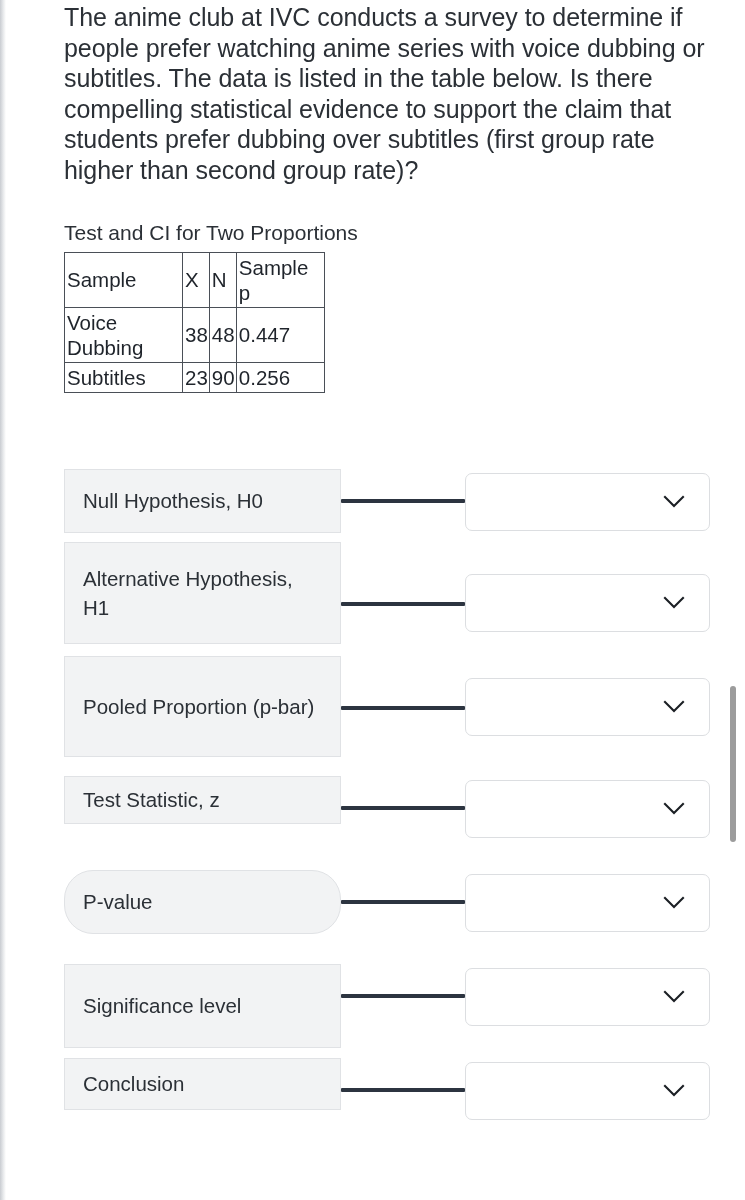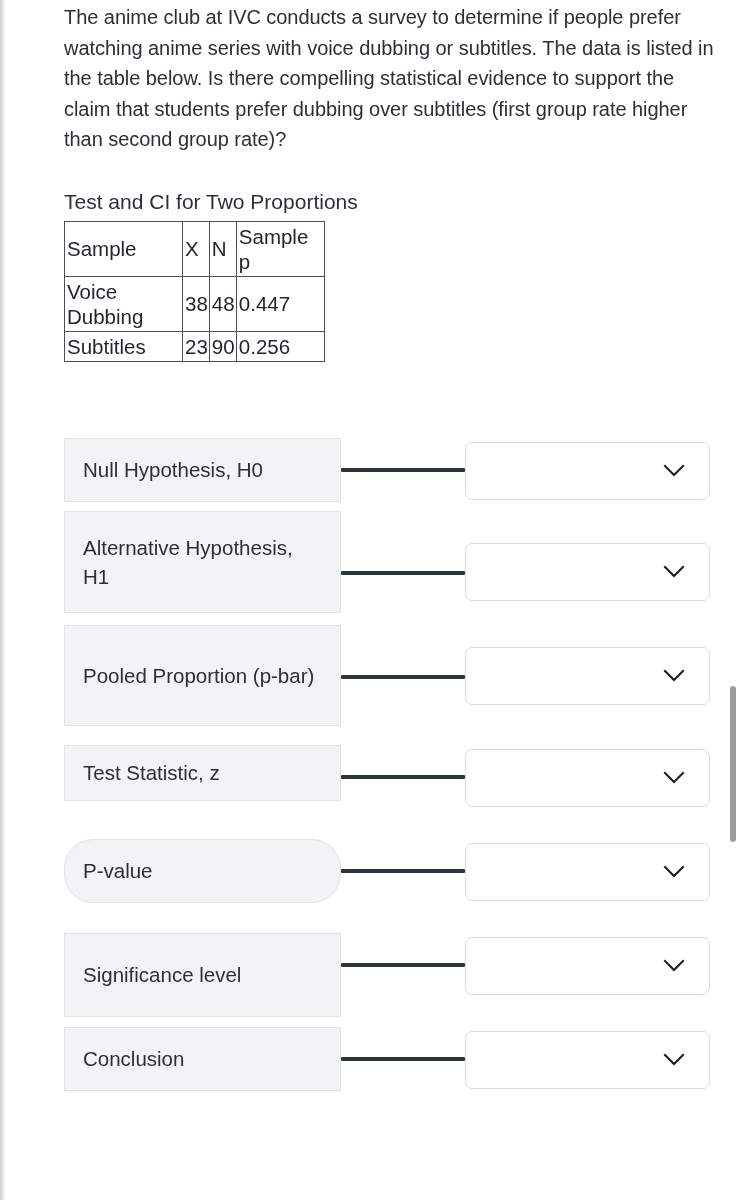--- a/index.html
+++ b/index.html
@@ -29,21 +29,21 @@
     height: 1200px;
     padding-left: 64px;
     padding-right: 10px;
   }
 
   
   .question {
     width: 655px;
     margin: 0;
     padding-top: 2px;
-    font-size: 20px;
+    font-size: 25px;
     line-height: 30.6px;
     color: #2b3036;
     letter-spacing: -0.05px;
   }
 
   
   .out-heading {
     margin-top: 34px;
     font-size: 21px;
     line-height: 26px;
@@ -211,21 +211,21 @@
       <div class="dropdown" style="top:209px; left:401px; height:58px;">
         <span class="chevron">
           <svg viewBox="0 0 22 13" width="22" height="13" aria-hidden="true">
             <path d="M2 2 L11 11 L20 2" fill="none" stroke="#1b1f24" stroke-width="2.1" stroke-linecap="square"></path>
           </svg>
         </span>
       </div>
     </div>
 
     <div class="row">
-      <div class="label-box" style="top:307px; height:56px;">
+      <div class="label-box" style="top:307px; height:48px;">
         <span>Test Statistic, z</span>
       </div>
       <div class="connector" style="top:337px; left:277px; width:124px;"></div>
       <div class="dropdown" style="top:311px; left:401px; height:58px;">
         <span class="chevron">
           <svg viewBox="0 0 22 13" width="22" height="13" aria-hidden="true">
             <path d="M2 2 L11 11 L20 2" fill="none" stroke="#1b1f24" stroke-width="2.1" stroke-linecap="square"></path>
           </svg>
         </span>
       </div>
@@ -253,21 +253,21 @@
       <div class="dropdown" style="top:499px; left:401px; height:58px;">
         <span class="chevron">
           <svg viewBox="0 0 22 13" width="22" height="13" aria-hidden="true">
             <path d="M2 2 L11 11 L20 2" fill="none" stroke="#1b1f24" stroke-width="2.1" stroke-linecap="square"></path>
           </svg>
         </span>
       </div>
     </div>
 
     <div class="row">
-      <div class="label-box" style="top:589px; height:64px;">
+      <div class="label-box" style="top:589px; height:52px;">
         <span>Conclusion</span>
       </div>
       <div class="connector" style="top:619px; left:277px; width:124px;"></div>
       <div class="dropdown" style="top:593px; left:401px; height:58px;">
         <span class="chevron">
           <svg viewBox="0 0 22 13" width="22" height="13" aria-hidden="true">
             <path d="M2 2 L11 11 L20 2" fill="none" stroke="#1b1f24" stroke-width="2.1" stroke-linecap="square"></path>
           </svg>
         </span>
       </div>

